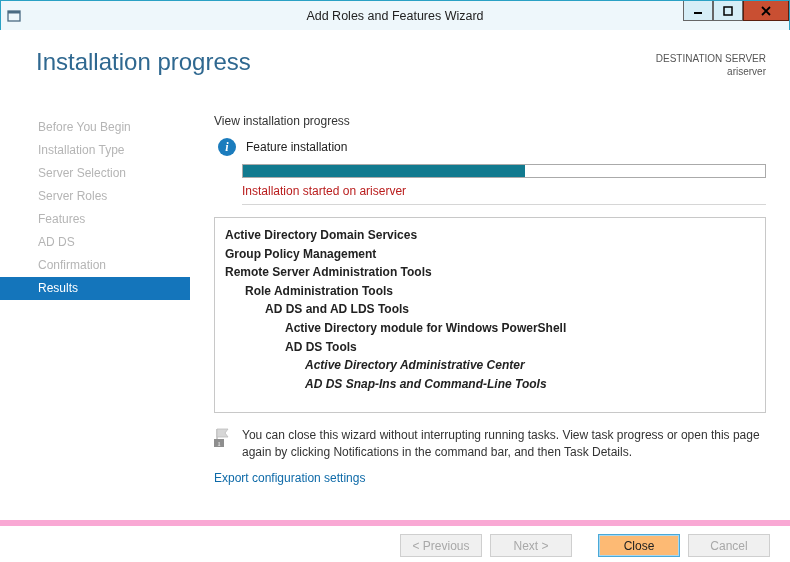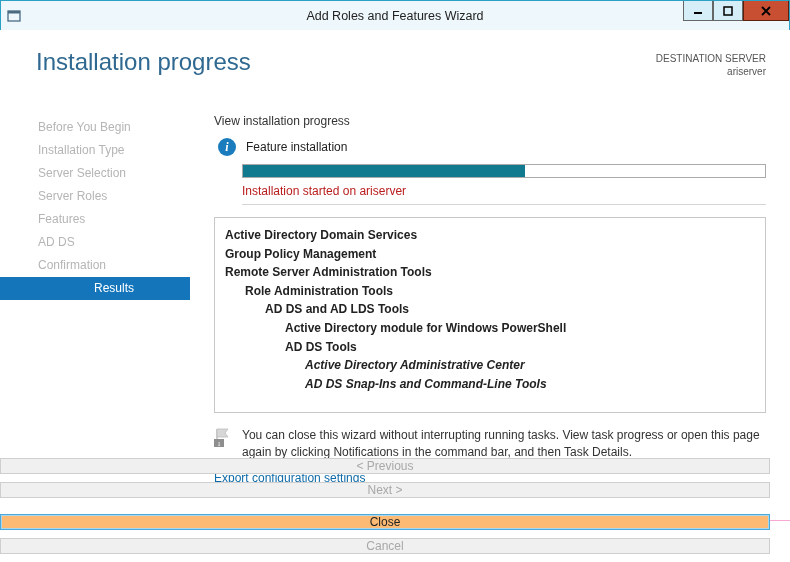--- a/index.html
+++ b/index.html
@@ -104,21 +104,20 @@
     height: 23px;
     line-height: 23px;
     padding-left: 38px;
     font-size: 12px;
     color: #b5b5b5;
     cursor: default;
   }
   .step.selected {
     background: #1475bb;
     color: #fff;
-    text-align: center;
   }
   .main {
     flex: 1;
     padding: 4px 24px 0 24px;
     font-size: 12px;
     color: #222;
   }
   .section-label {
     color: #333;
     margin-bottom: 10px;
@@ -194,28 +193,27 @@
     color: #0e6aa8;
     margin-top: 10px;
     cursor: pointer;
     font-size: 12px;
   }
   .footer {
     position: absolute;
     bottom: 8px;
     left: 0; right: 0;
     height: 34px;
-    border-top: 1px solid #f9a8d4;
+    border-top: 6px solid #f9a8d4;
     padding-top: 8px;
     display: flex;
     justify-content: flex-end;
     gap: 8px;
     padding-right: 20px;
     background: #fff;
-    flex-direction: column;
   }
   .btn {
     min-width: 82px;
     height: 23px;
     border: 1px solid #adadad;
     background: #eaeaea;
     font-size: 12px;
     color: #333;
     display: inline-flex;
     align-items: center;

